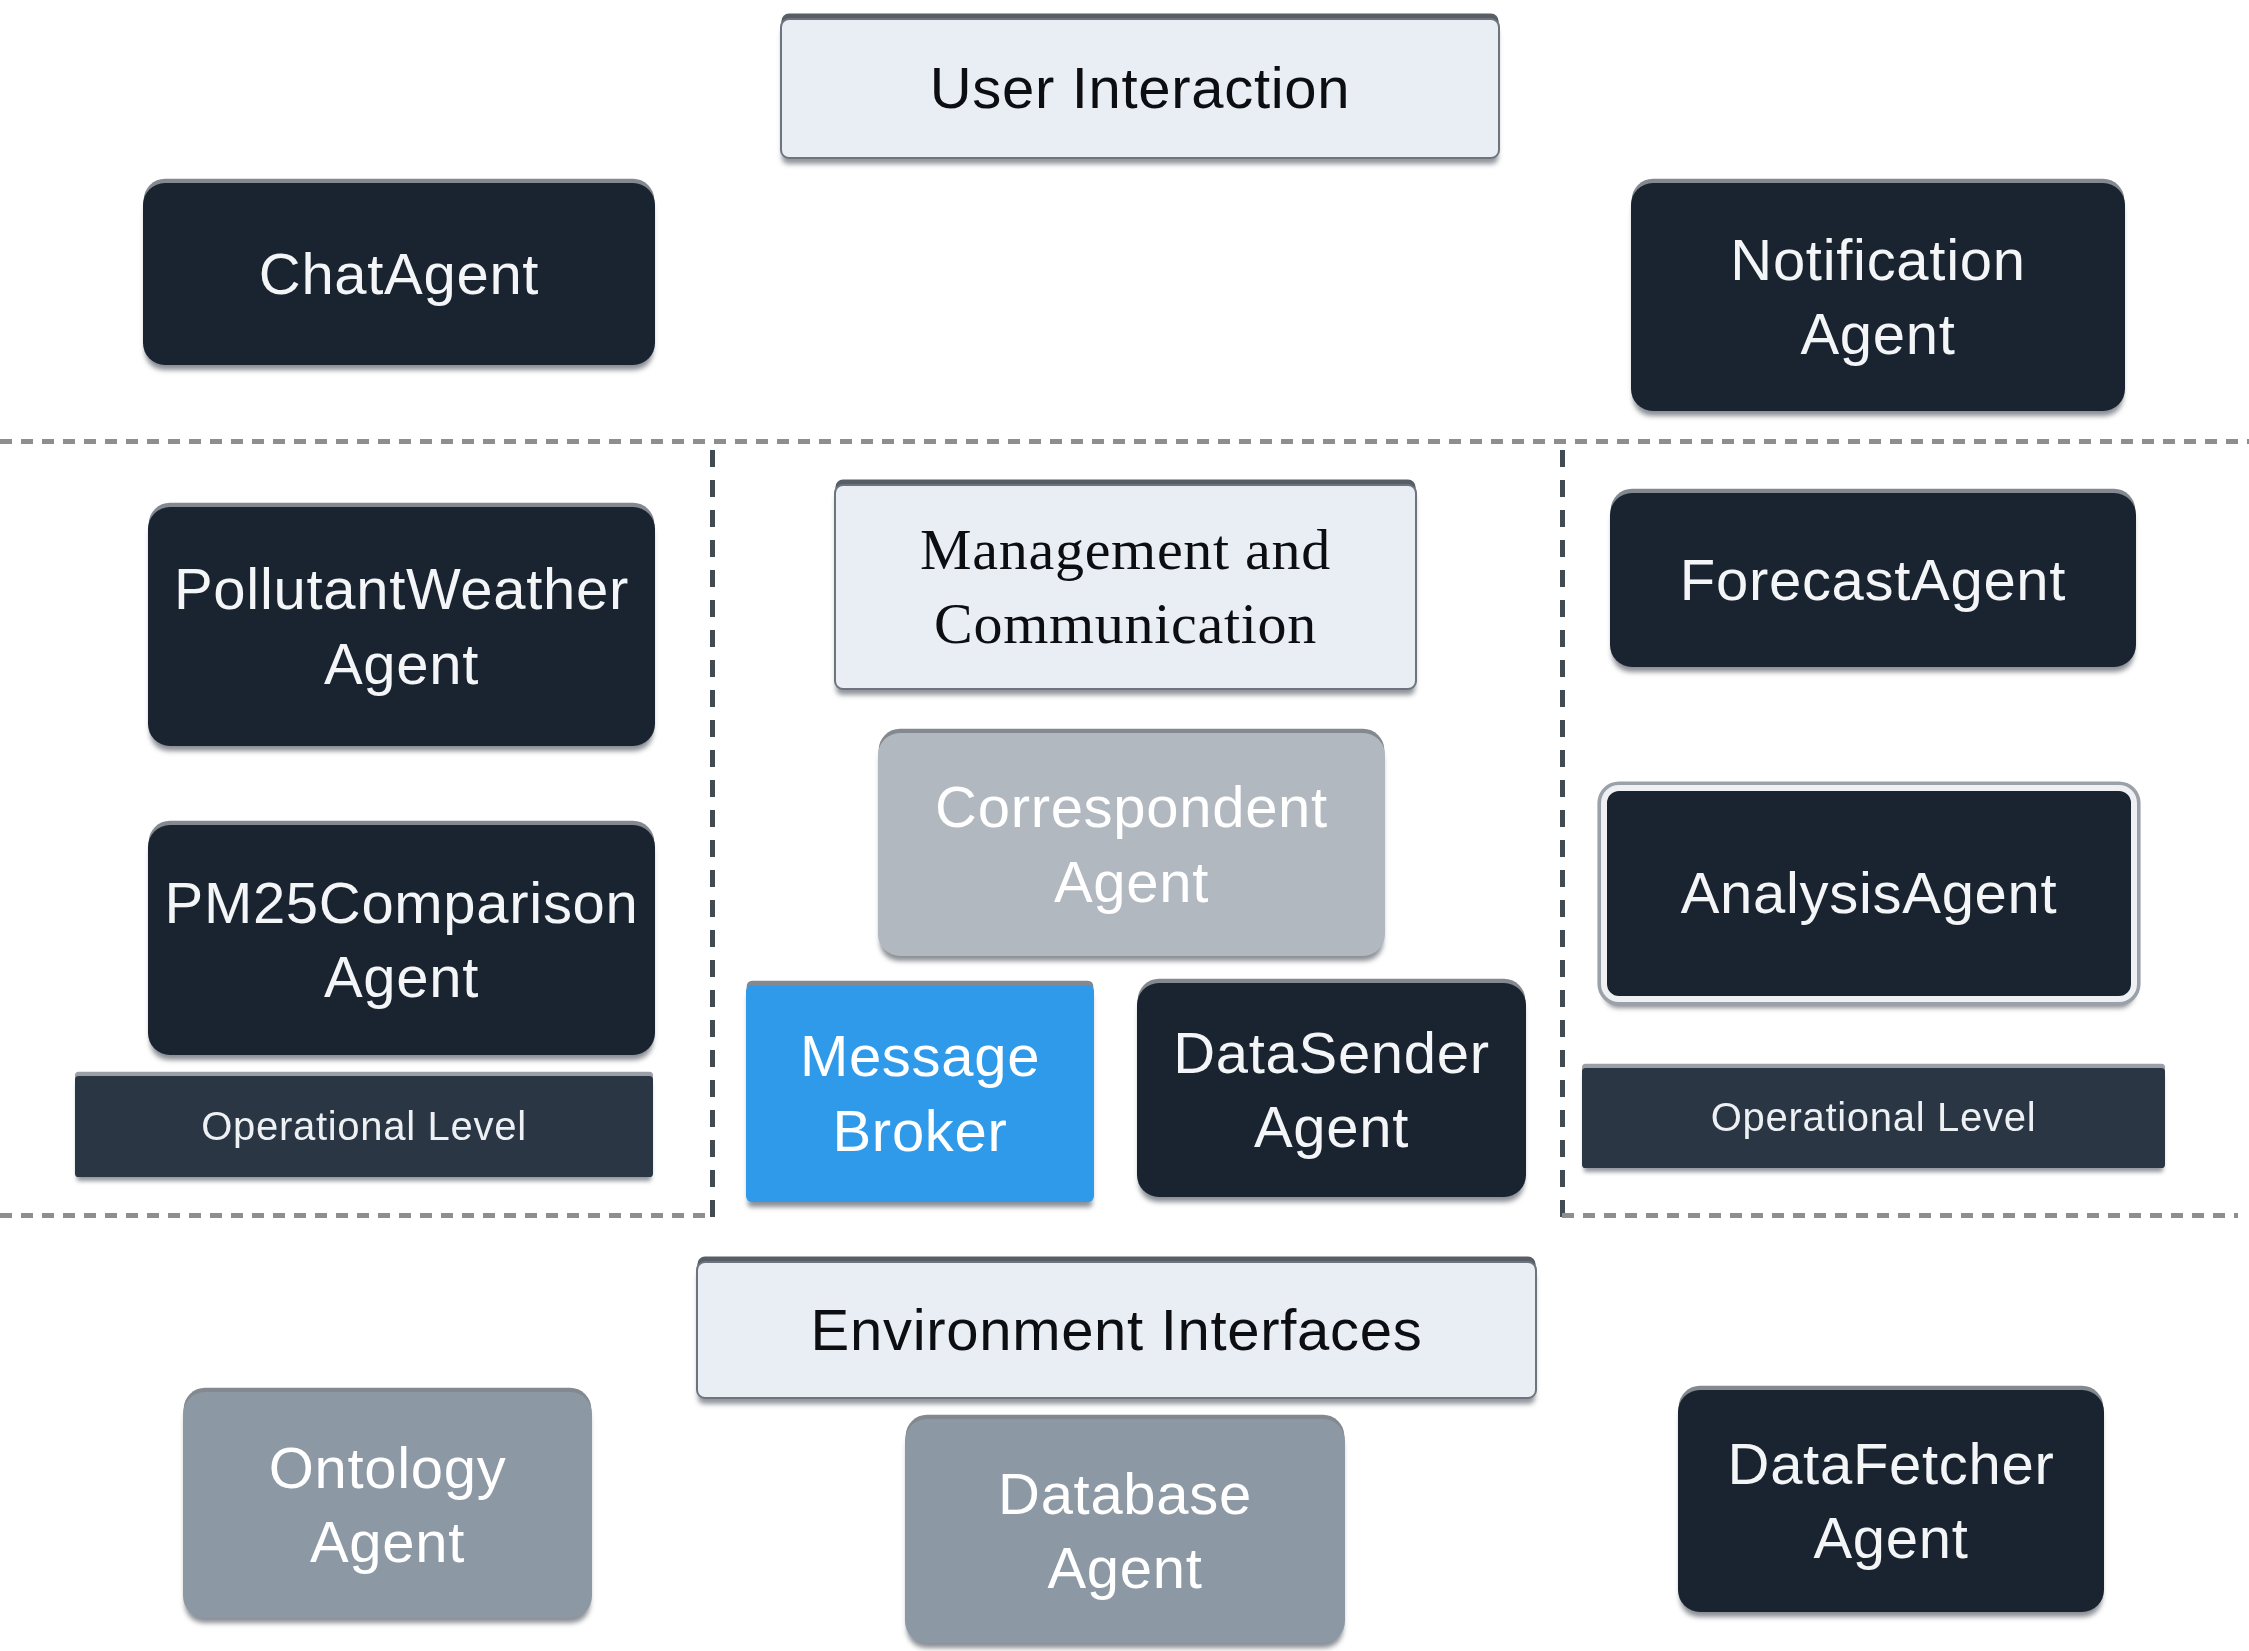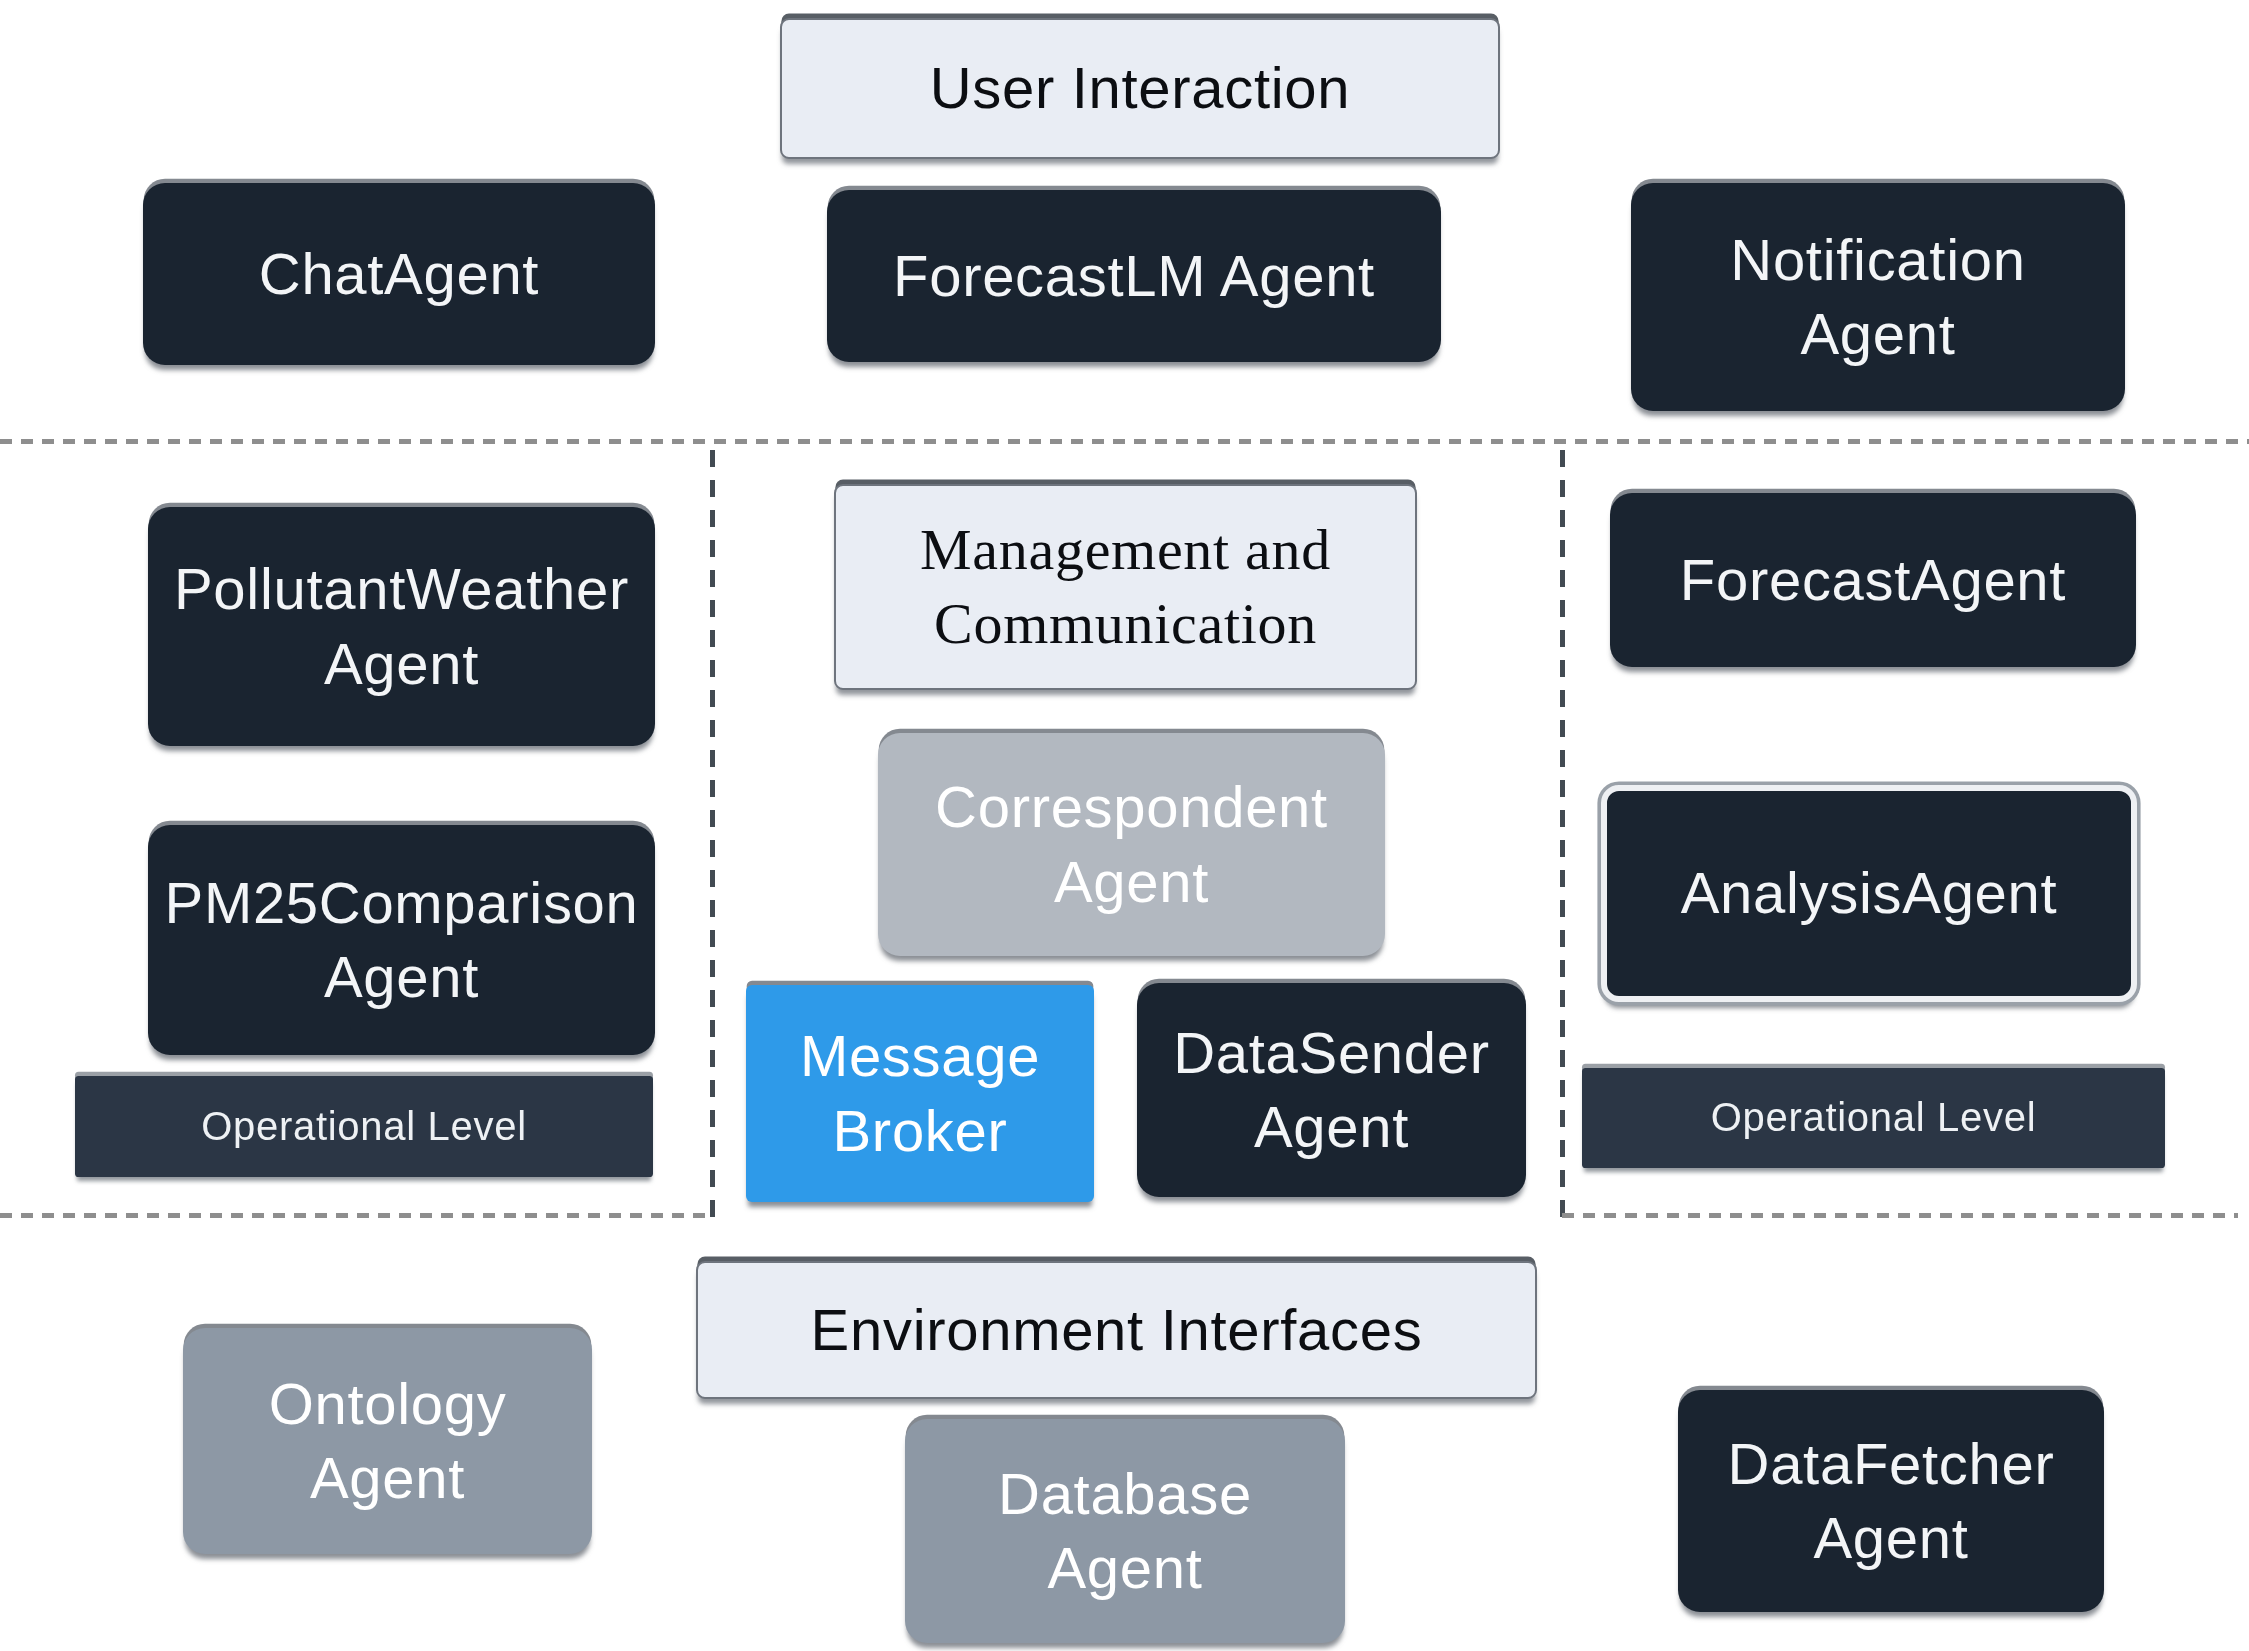--- a/index.html
+++ b/index.html
@@ -87,21 +87,20 @@
 </style>
 </head>
 <body>
 
 <div id="canvas">
 
   <div class="box light" style="left:780px; top:18px; width:720px; height:141px;">User Interaction</div>
 
   <div class="box dark rounded" style="left:143px; top:183px; width:512px; height:182px;">ChatAgent</div>
 
-  <div class="box dark rounded" style="left:827px; top:190px; width:614px; height:172px;">ForecastLM Agent</div>
 
   <div class="box dark rounded" style="left:1631px; top:183px; width:494px; height:228px;">Notification
 Agent</div>
 
   <div class="dash-h" style="left:0px; top:439px; width:2250px;"></div>
   <div class="dash-v" style="left:710px; top:450px; height:775px;"></div>
   <div class="dash-v" style="left:1560px; top:450px; height:775px;"></div>
   <div class="dash-h" style="left:0px; top:1213px; width:713px;"></div>
   <div class="dash-h" style="left:1562px; top:1213px; width:676px;"></div>
 
@@ -126,21 +125,21 @@
 Agent</div>
 
   <div class="box dark rounded" style="left:1610px; top:493px; width:526px; height:174px;">ForecastAgent</div>
 
   <div class="box dark ring" style="left:1601px; top:785px; width:536px; height:217px;">AnalysisAgent</div>
 
   <div class="box slab" style="left:1582px; top:1068px; width:583px; height:100px;">Operational Level</div>
 
   <div class="box light" style="left:696px; top:1261px; width:841px; height:138px;">Environment Interfaces</div>
 
-  <div class="box graymid rounded" style="left:183px; top:1328px; width:409px; height:226px;">Ontology
+  <div class="box graymid rounded" style="left:183px; top:1392px; width:409px; height:226px;">Ontology
 Agent</div>
 
   <div class="box graymid rounded" style="left:905px; top:1419px; width:440px; height:224px;">Database
 Agent</div>
 
   <div class="box dark rounded" style="left:1678px; top:1390px; width:426px; height:222px;">DataFetcher
 Agent</div>
 
 </div>
 

